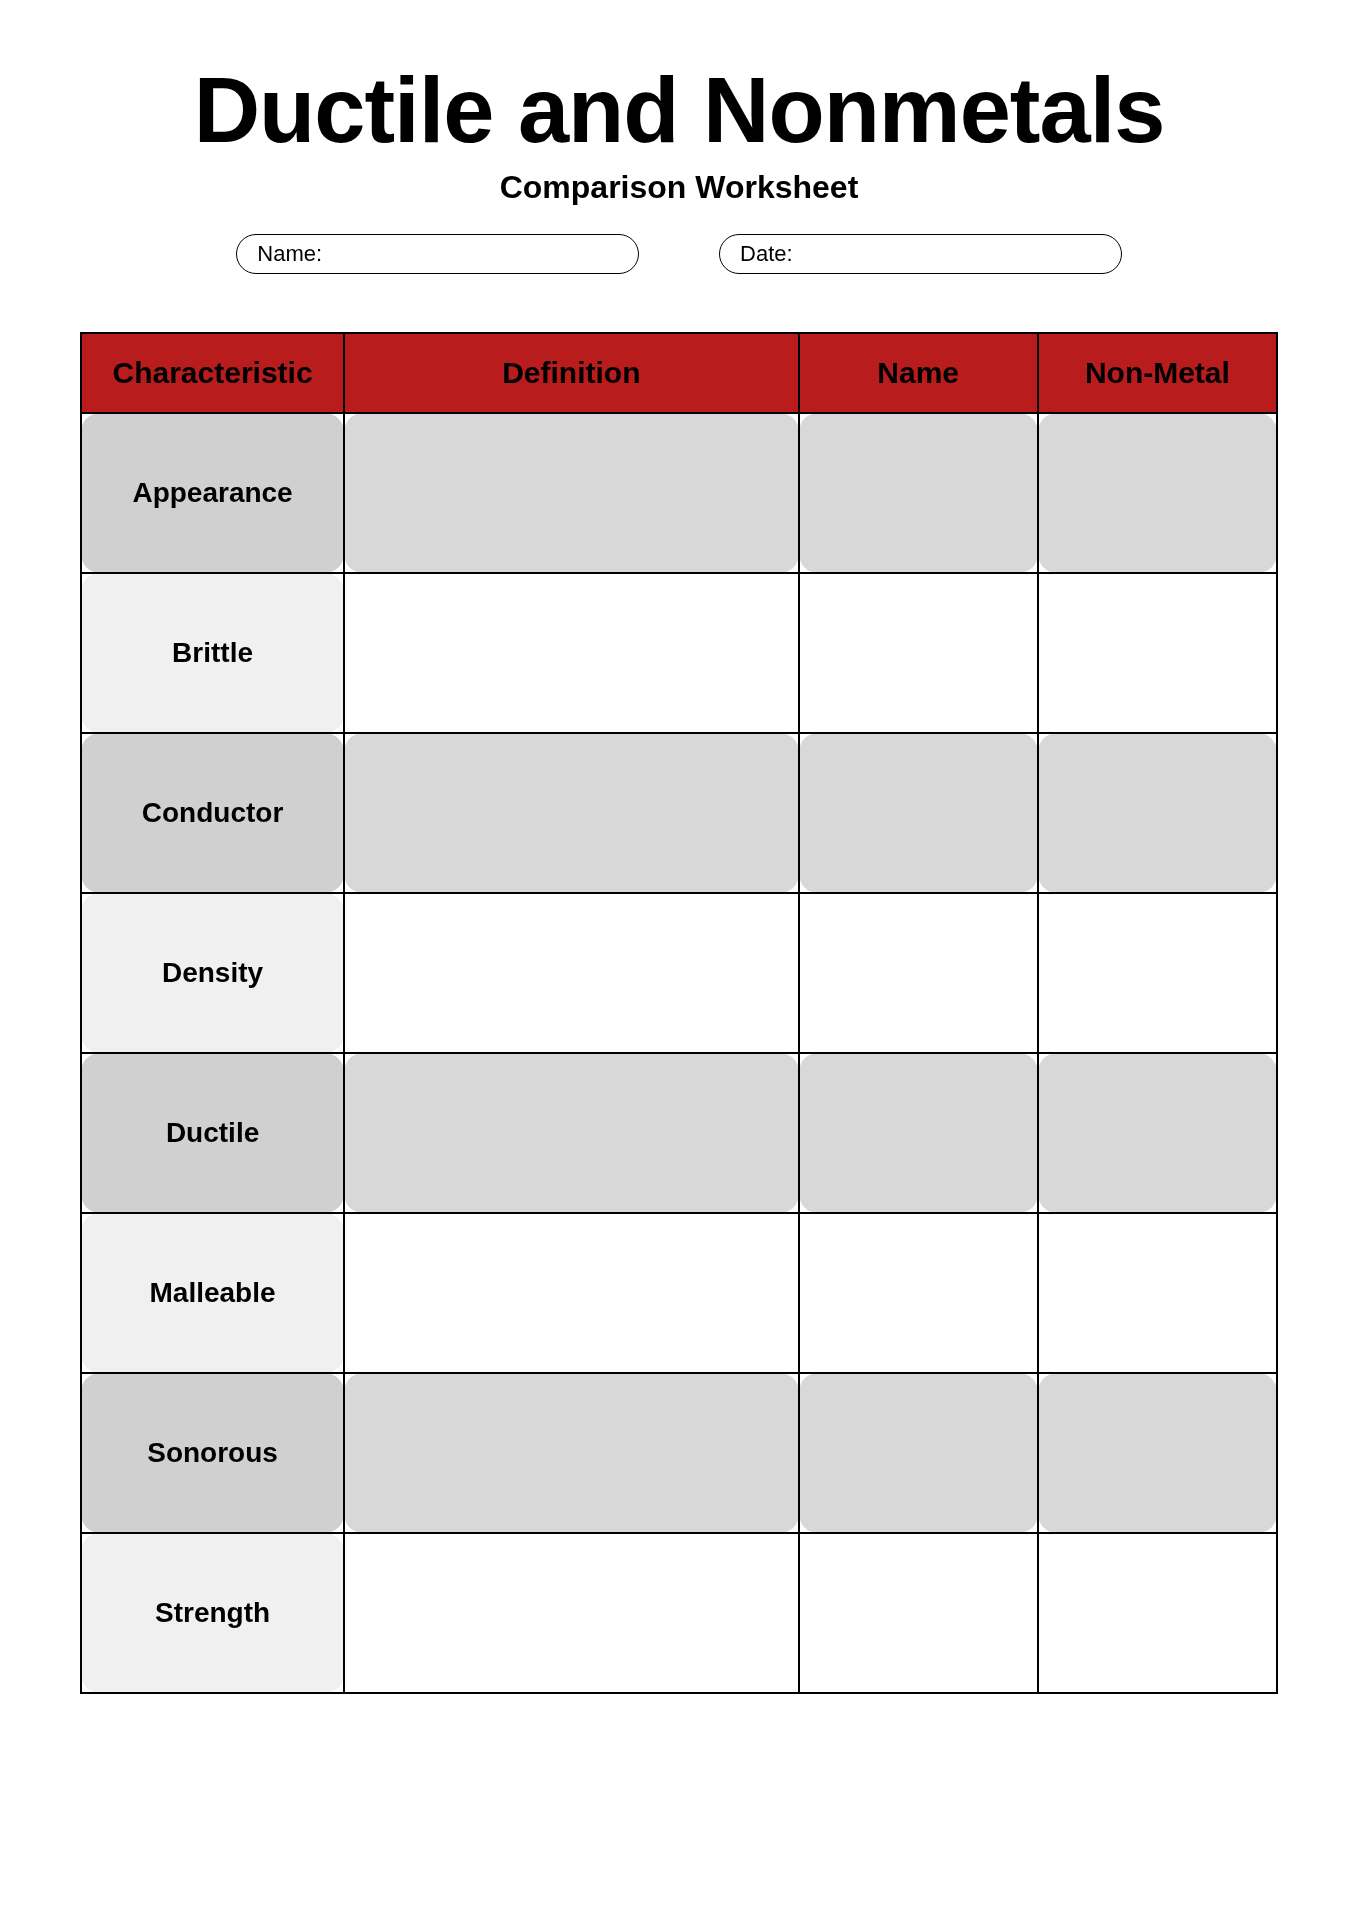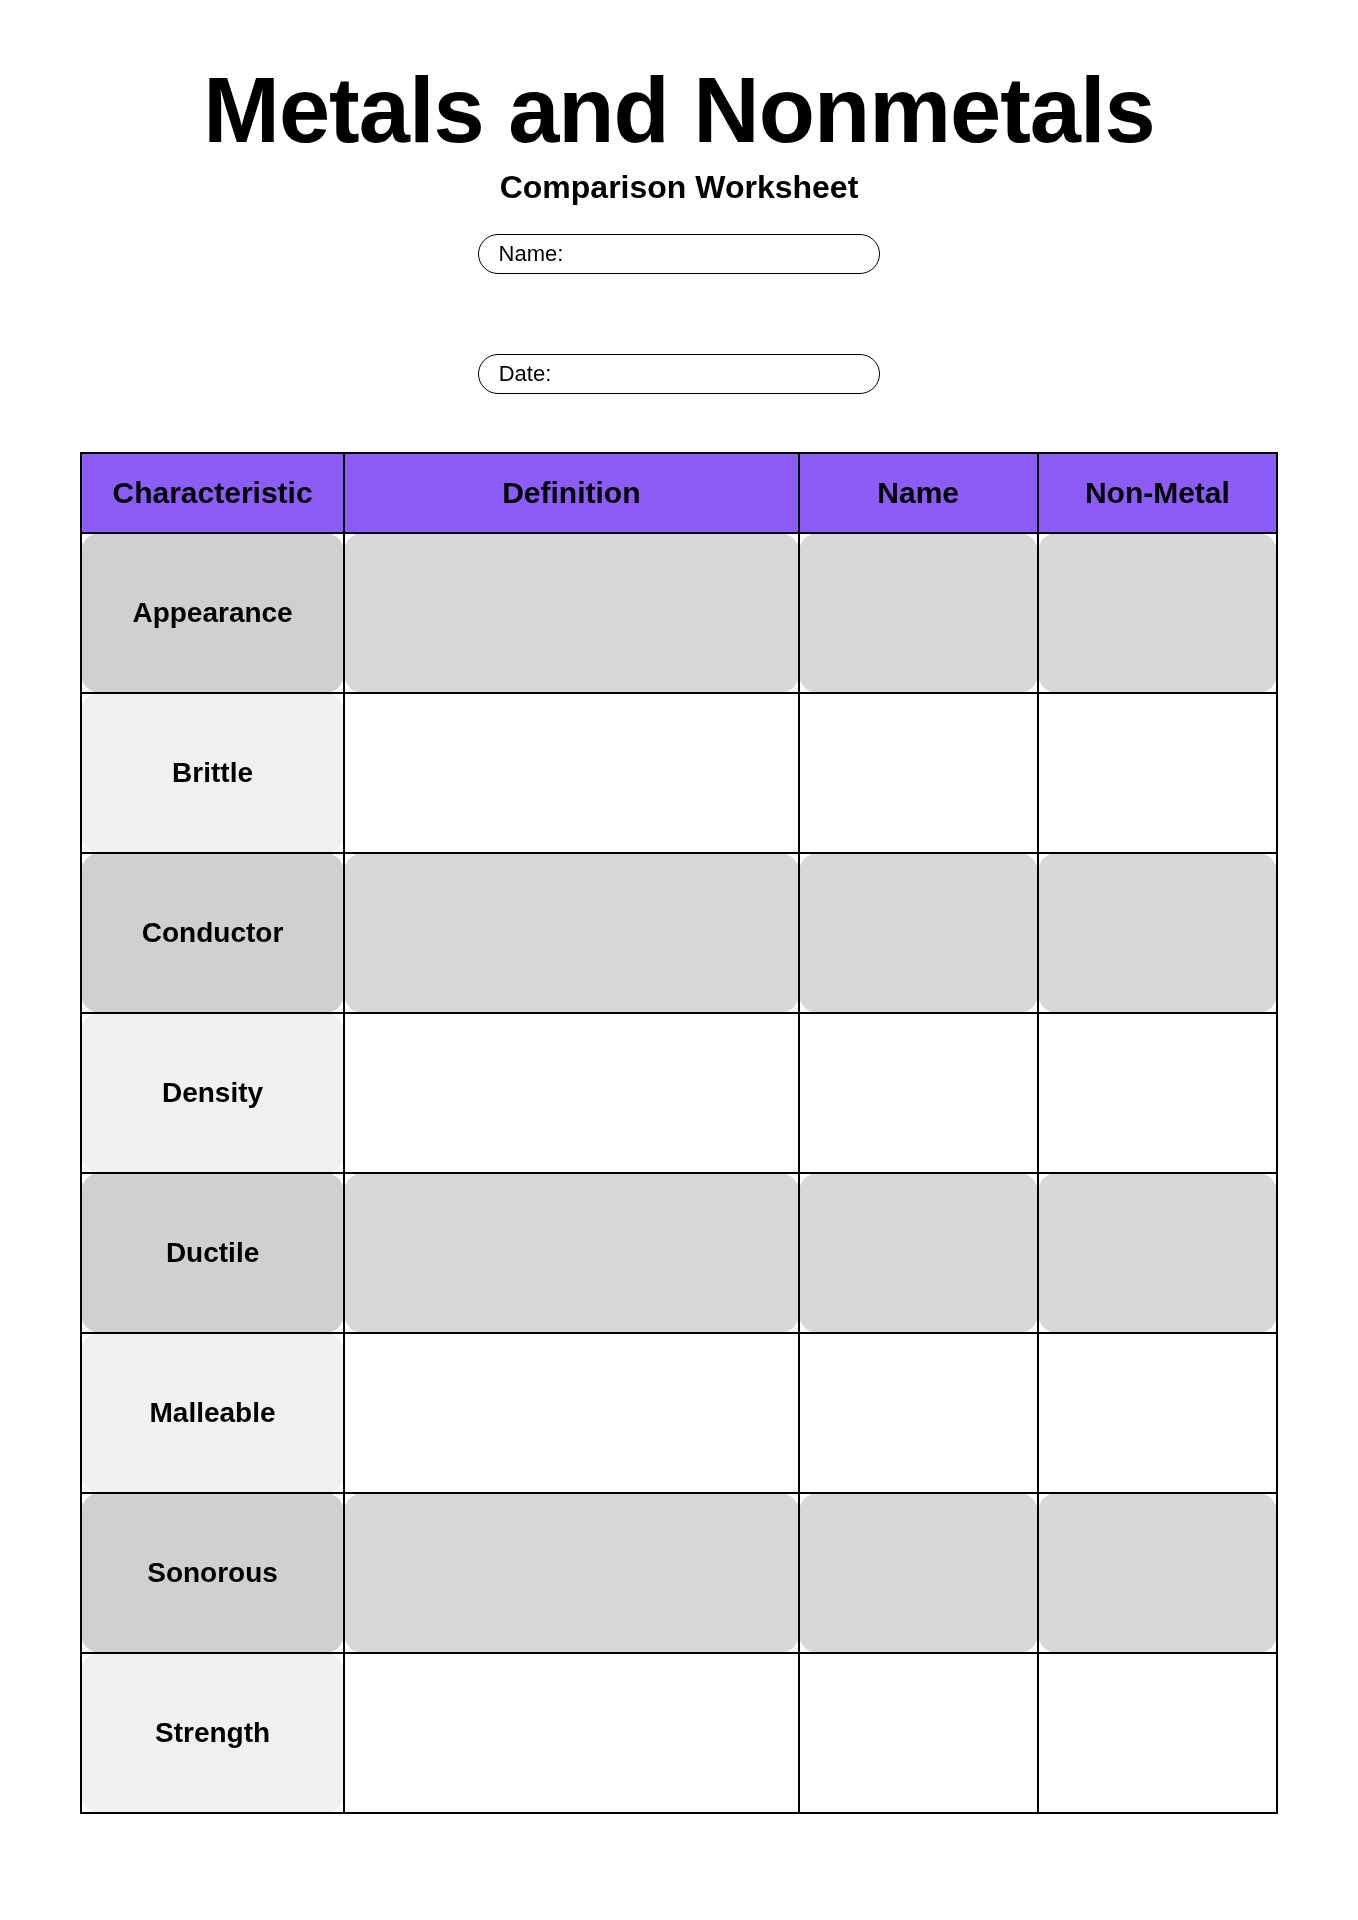--- a/index.html
+++ b/index.html
@@ -39,21 +39,20 @@
     .subtitle {
       font-size: 32px;
       color: #000000;
       text-align: center;
       margin-top: 8px;
       font-weight: bold;
     }
 
     .form-fields {
       display: flex;
-      flex-direction: column;
       gap: 80px;
       margin-top: 28px;
       margin-bottom: 48px;
       align-items: center;
     }
 
     .form-field-name {
       display: flex;
       align-items: center;
       border: 1.5px solid #000;
@@ -96,21 +95,21 @@
 
     .worksheet-table th,
     .worksheet-table td {
       border: 2px solid #000;
       padding: 0;
       text-align: center;
       vertical-align: middle;
     }
 
     .header-row th {
-      background: #8b5cf6;
+      background: #b91c1c;
       font-size: 30px;
       font-weight: bold;
       padding: 22px 10px;
       font-family: Arial, sans-serif;
       margin-left: 20px;
     }
 
     .col-characteristic {
       width: 22%;
     }
@@ -171,21 +170,21 @@
 
     tr.row-odd td.char-cell {
       background: #c8c8c8;
     }
   </style>
 </head>
 <body>
 
 <div class="page-container">
 
-  <h1 class="main-title">Metals and Nonmetals</h1>
+  <h1 class="main-title">Ductile and Nonmetals</h1>
   <p class="subtitle">Comparison Worksheet</p>
 
   <div class="form-fields">
     <div class="form-field-name">
       <span class="field-label">Name:</span>
       <input class="field-input" type="text" style="">
     </div>
     <div class="form-field-date">
       <span class="field-label">Date:</span>
       <input class="field-input" type="text" style="">

